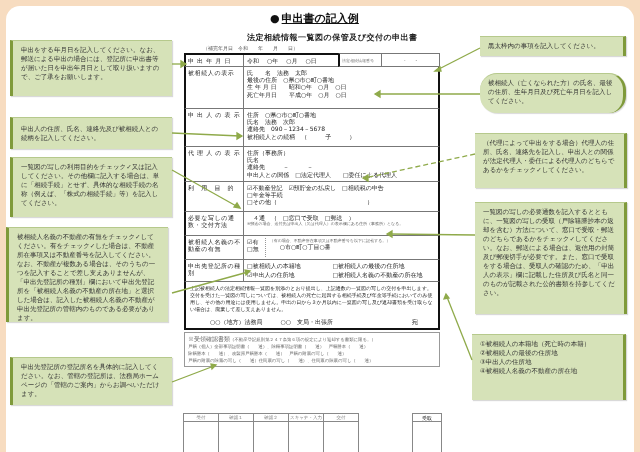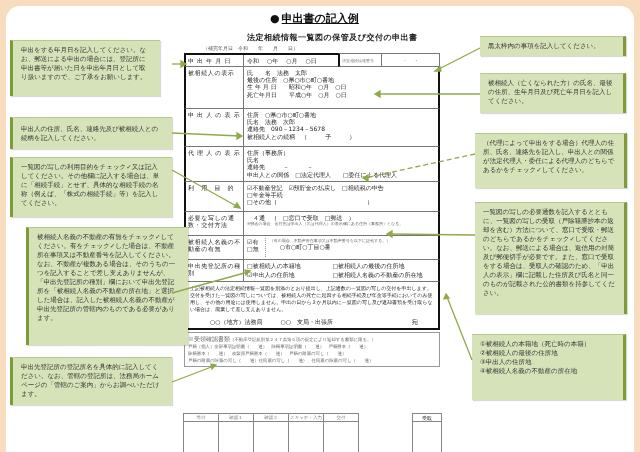--- a/index.html
+++ b/index.html
@@ -204,28 +204,28 @@
   <div class="c">
       <div class="h">交付</div>
       <div class="b"></div>
     </div>
 </div>
 <div class="recv">
   <div class="h">受取</div>
     <div class="b"></div>
 </div>
 
-<div class="note left" style="left:10px;top:40px;width:150px;height:56px;">申出をする年月日を記入してください。なお、郵送による申出の場合には、登記所に申出書等が届いた日を申出年月日として取り扱いますので、ご了承をお願いします。</div>
+<div class="note left" style="left:10px;top:40px;width:162px;height:56px;">申出をする年月日を記入してください。なお、郵送による申出の場合には、登記所に申出書等が届いた日を申出年月日として取り扱いますので、ご了承をお願いします。</div>
 <div class="note left" style="left:10px;top:117px;width:162px;height:32px;padding-top:7px;">申出人の住所、氏名、連絡先及び被相続人との続柄を記入してください。</div>
 <div class="note left" style="left:10px;top:157px;width:162px;height:60px;">一覧図の写しの利用目的をチェック✓又は記入してください。その他欄に記入する場合は、単に「相続手続」とせず、具体的な相続手続の名称（例えば、「株式の相続手続」等）を記入してください。</div>
-<div class="note left" style="left:26px;top:227px;width:162px;height:118px;">被相続人名義の不動産の有無をチェック✓してください。有をチェック✓した場合は、不動産所在事項又は不動産番号を記入してください。なお、不動産が複数ある場合は、そのうちの一つを記入することで差し支えありませんが、「申出先登記所の種別」欄において申出先登記所を「被相続人名義の不動産の所在地」と選択した場合は、記入した被相続人名義の不動産が申出先登記所の管轄内のものである必要があります。</div>
+<div class="note left" style="left:6px;top:227px;width:162px;height:95px;">被相続人名義の不動産の有無をチェック✓してください。有をチェック✓した場合は、不動産所在事項又は不動産番号を記入してください。なお、不動産が複数ある場合は、そのうちの一つを記入することで差し支えありませんが、「申出先登記所の種別」欄において申出先登記所を「被相続人名義の不動産の所在地」と選択した場合は、記入した被相続人名義の不動産が申出先登記所の管轄内のものである必要があります。</div>
 <div class="note left" style="left:10px;top:357px;width:162px;height:48px;">申出先登記所の登記所名を具体的に記入してください。なお、管轄の登記所は、法務局ホームページの「管轄のご案内」からお調べいただけます。</div>
 
 <div class="note" style="left:480px;top:36px;width:146px;height:20px;">黒太枠内の事項を記入してください。</div>
-<div class="note" style="left:480px;top:73px;width:146px;height:40px;">被相続人（亡くなられた方）の氏名、最後の住所、生年月日及び死亡年月日を記入してください。</div>
+<div class="note" style="left:480px;top:73px;width:146px;height:40px;border-radius:17px;">被相続人（亡くなられた方）の氏名、最後の住所、生年月日及び死亡年月日を記入してください。</div>
 <div class="note" style="left:475px;top:133px;width:152px;height:55px;">（代理によって申出をする場合）代理人の住所、氏名、連絡先を記入し、申出人との関係が法定代理人・委任による代理人のどちらであるかをチェック✓してください。</div>
 <div class="note" style="left:475px;top:202px;width:152px;height:112px;">一覧図の写しの必要通数を記入するとともに、一覧図の写しの受取（戸除籍謄抄本の返却を含む）方法について、窓口で受取・郵送のどちらであるかをチェック✓してください。なお、郵送による場合は、返信用の封筒及び郵便切手が必要です。また、窓口で受取をする場合は、受取人の確認のため、「申出人の表示」欄に記載した住所及び氏名と同一のものが記載された公的書類を持参してください。</div>
 <div class="note" style="left:472px;top:334px;width:154px;height:66px;">
   <div>①被相続人の本籍地（死亡時の本籍）</div>
   <div>②被相続人の最後の住所地</div>
   <div>③申出人の住所地</div>
   <div>④被相続人名義の不動産の所在地</div>
 </div>
 
 <svg class="arrows" width="640" height="452">

